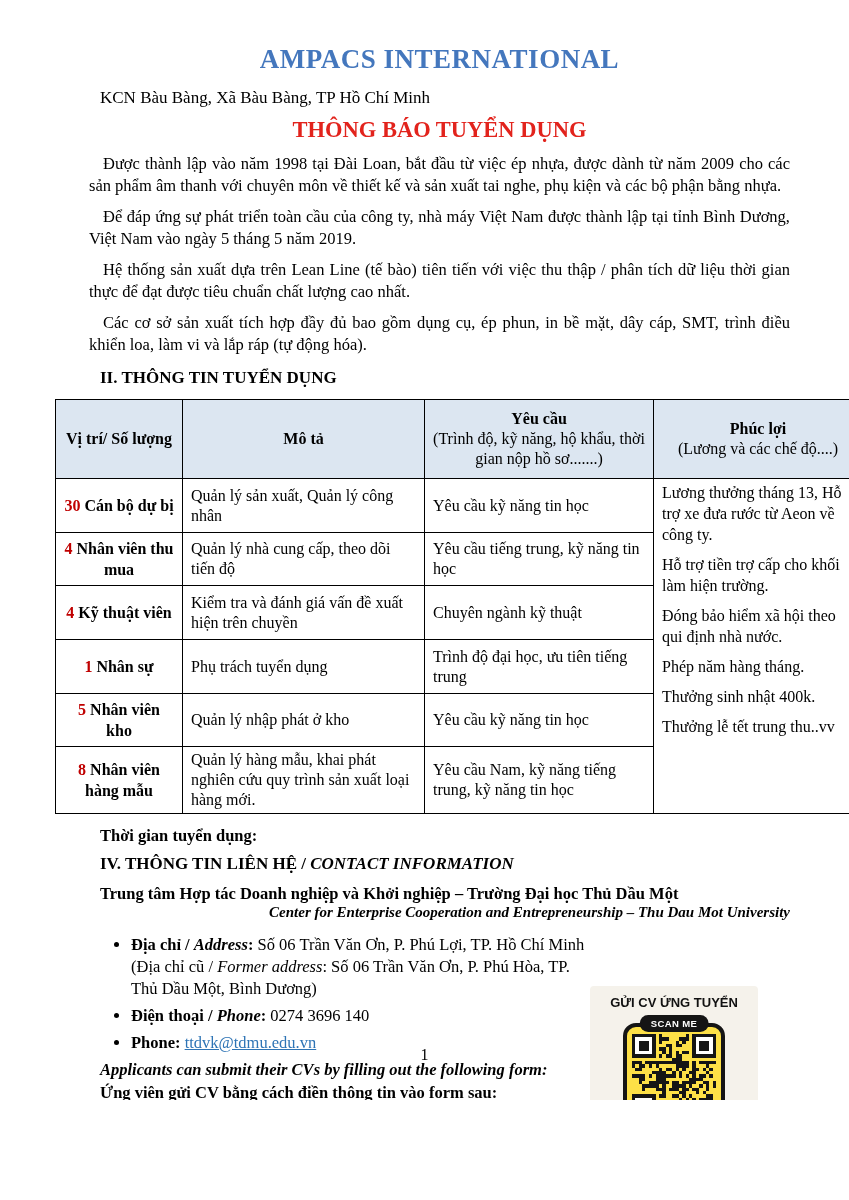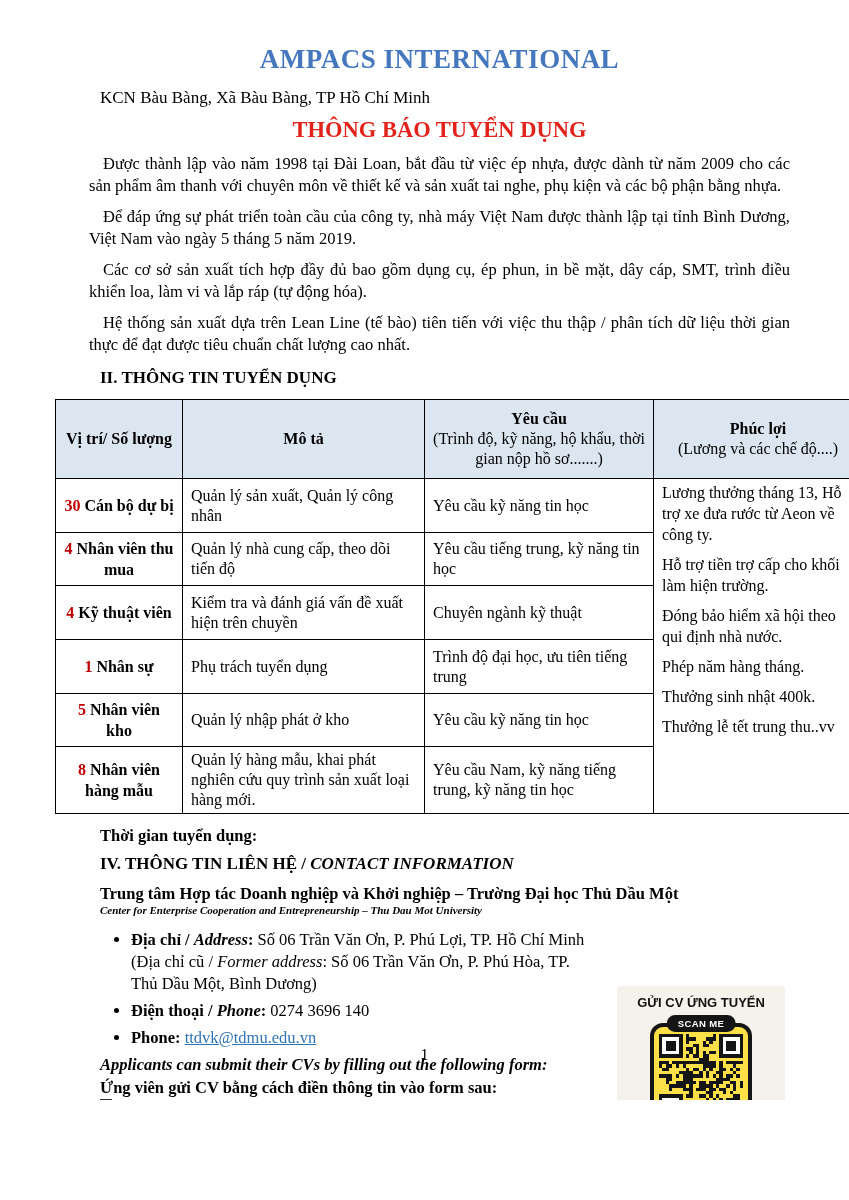--- a/index.html
+++ b/index.html
@@ -39,35 +39,35 @@
   td.desc-cell, td.req-cell { vertical-align:middle; text-align:left; }
   tr.r1 { height:54px; } tr.r2 { height:53px; } tr.r3 { height:54px; }
   tr.r4 { height:54px; } tr.r5 { height:53px; } tr.r6 { height:62px; }
   .qty { color:#c00000; font-weight:bold; }
   td.benefits-cell { vertical-align:top; padding-top:5px; }
   td.benefits-cell p { margin:0 0 9px 0; line-height:21px; }
   .recruit-time { margin:12px 59px 0 100px; font-size:16.5px; font-weight:bold; }
   .contact-heading { margin:8px 59px 0 100px; font-size:17px; font-weight:bold; }
   .contact-heading .en { font-style:italic; }
   .org-vi { margin:10px 59px 0 100px; font-size:16.5px; font-weight:bold; }
-  .org-en { margin:0 59px 0 100px; font-size:11px; font-weight:bold; font-style:italic; }
+  .org-en { margin:0 59px 0 100px; font-size:15px; font-weight:bold; font-style:italic;text-align:right; }
   ul.contact-list { margin:13px 260px 0 115px; padding-left:16px; list-style:disc; }
   ul.contact-list li { font-size:16.5px; line-height:22px; margin-bottom:5px; }
   .b { font-weight:bold; } .bi { font-weight:bold; font-style:italic; } .i { font-style:italic; }
   a.link { color:#2e74b5; text-decoration:underline; }
   .note-line { margin:0 260px 0 100px; font-size:16.5px; line-height:21px; }
   .note-line.first { margin-top:2px; }
   .tofu {
     display:inline-block; width:10px; height:15px; border:1.3px solid #333;
     margin-right:6px; vertical-align:-2px;
   }
   .page-number { position:absolute; left:0; right:0; bottom:36px; text-align:center; font-size:16px; }
   
   .qr-panel {
-    position:absolute; left:617px; top:986px; width:168px; height:154px;
+    position:absolute; left:590px; top:986px; width:168px; height:154px;
     background:#f5f2eb; border-radius:4px;
   }
   .qr-title {
     margin-top:9px; text-align:center; color:#111;
     font-family:"Liberation Sans", sans-serif; font-weight:bold; font-size:13px;
   }
   .qr-frame {
     position:relative; width:94px; height:96px; margin:13px auto 0;
     border:4px solid #151515; border-radius:13px; background:#fde047;
   }
@@ -84,22 +84,22 @@
 <body>
 
 <div class="page">
 
   <div class="company-title">AMPACS INTERNATIONAL</div>
   <div class="address-line">KCN Bàu Bàng, Xã Bàu Bàng, TP Hồ Chí Minh</div>
   <div class="doc-title">THÔNG BÁO TUYỂN DỤNG</div>
 
   <p class="para">Được thành lập vào năm 1998 tại Đài Loan, bắt đầu từ việc ép nhựa, được dành từ năm 2009 cho các sản phẩm âm thanh với chuyên môn về thiết kế và sản xuất tai nghe, phụ kiện và các bộ phận bằng nhựa.</p>
   <p class="para">Để đáp ứng sự phát triển toàn cầu của công ty, nhà máy Việt Nam được thành lập tại tỉnh Bình Dương, Việt Nam vào ngày 5 tháng 5 năm 2019.</p>
+  <p class="para">Hệ thống sản xuất dựa trên Lean Line (tế bào) tiên tiến với việc thu thập / phân tích dữ liệu thời gian thực để đạt được tiêu chuẩn chất lượng cao nhất.</p>
   <p class="para">Các cơ sở sản xuất tích hợp đầy đủ bao gồm dụng cụ, ép phun, in bề mặt, dây cáp, SMT, trình điều khiển loa, làm vi và lắp ráp (tự động hóa).</p>
-  <p class="para">Hệ thống sản xuất dựa trên Lean Line (tế bào) tiên tiến với việc thu thập / phân tích dữ liệu thời gian thực để đạt được tiêu chuẩn chất lượng cao nhất.</p>
 
   <div class="section-heading tight">II. THÔNG TIN TUYỂN DỤNG</div>
 
   <table class="recruit">
     <thead>
       <tr>
         <th class="col1">Vị trí/  Số lượng</th>
         <th class="col2">Mô tả</th>
         <th class="col3">
           <span>Yêu cầu</span>

